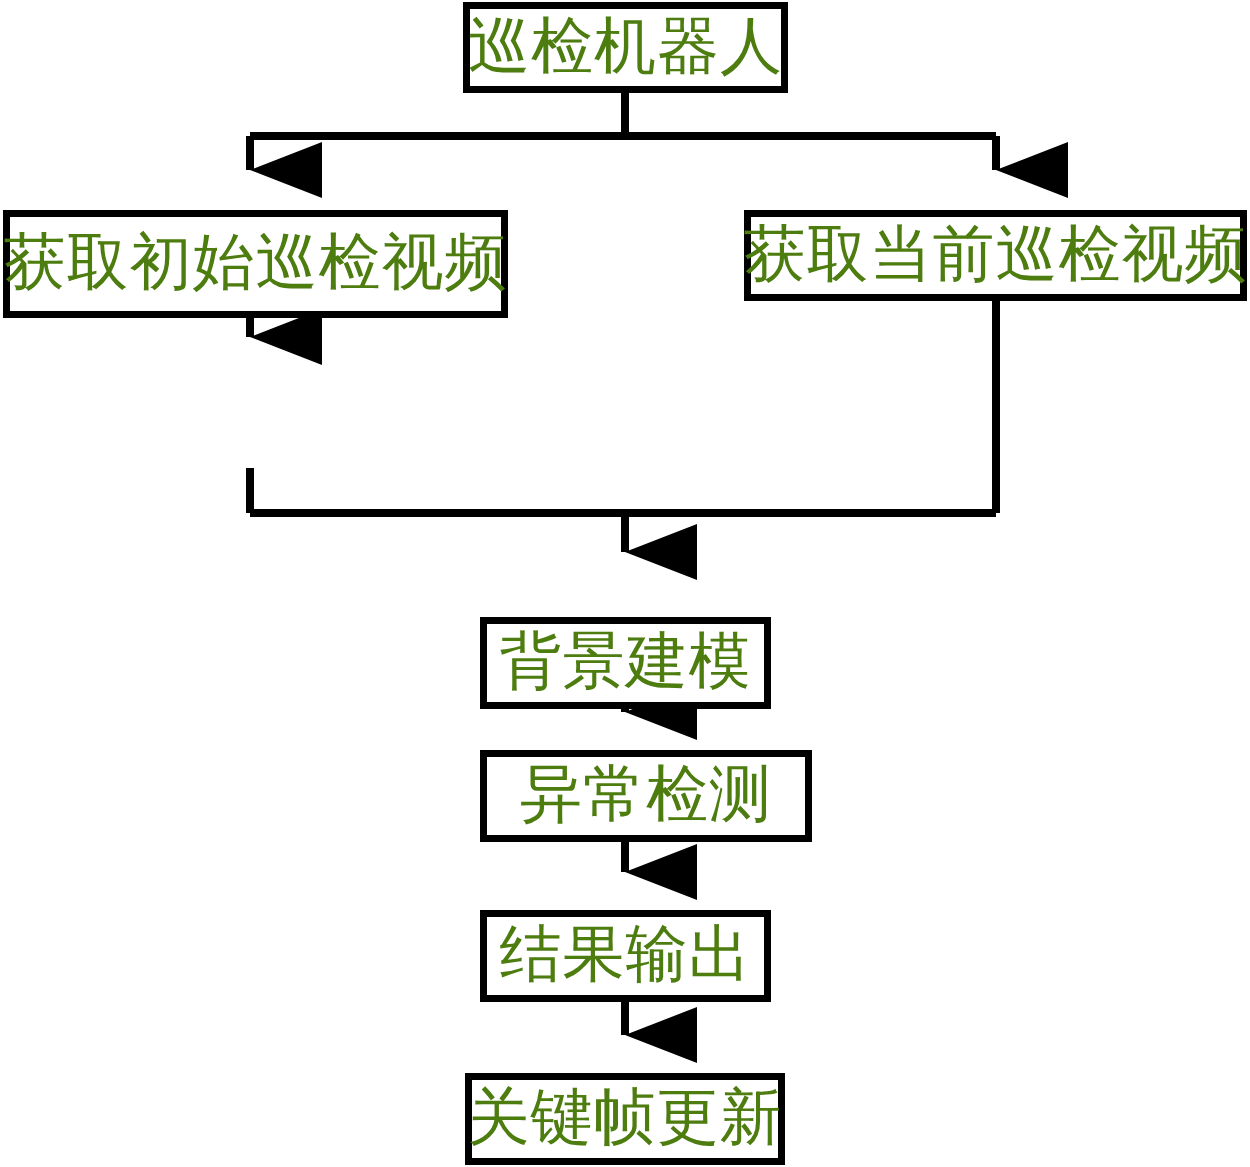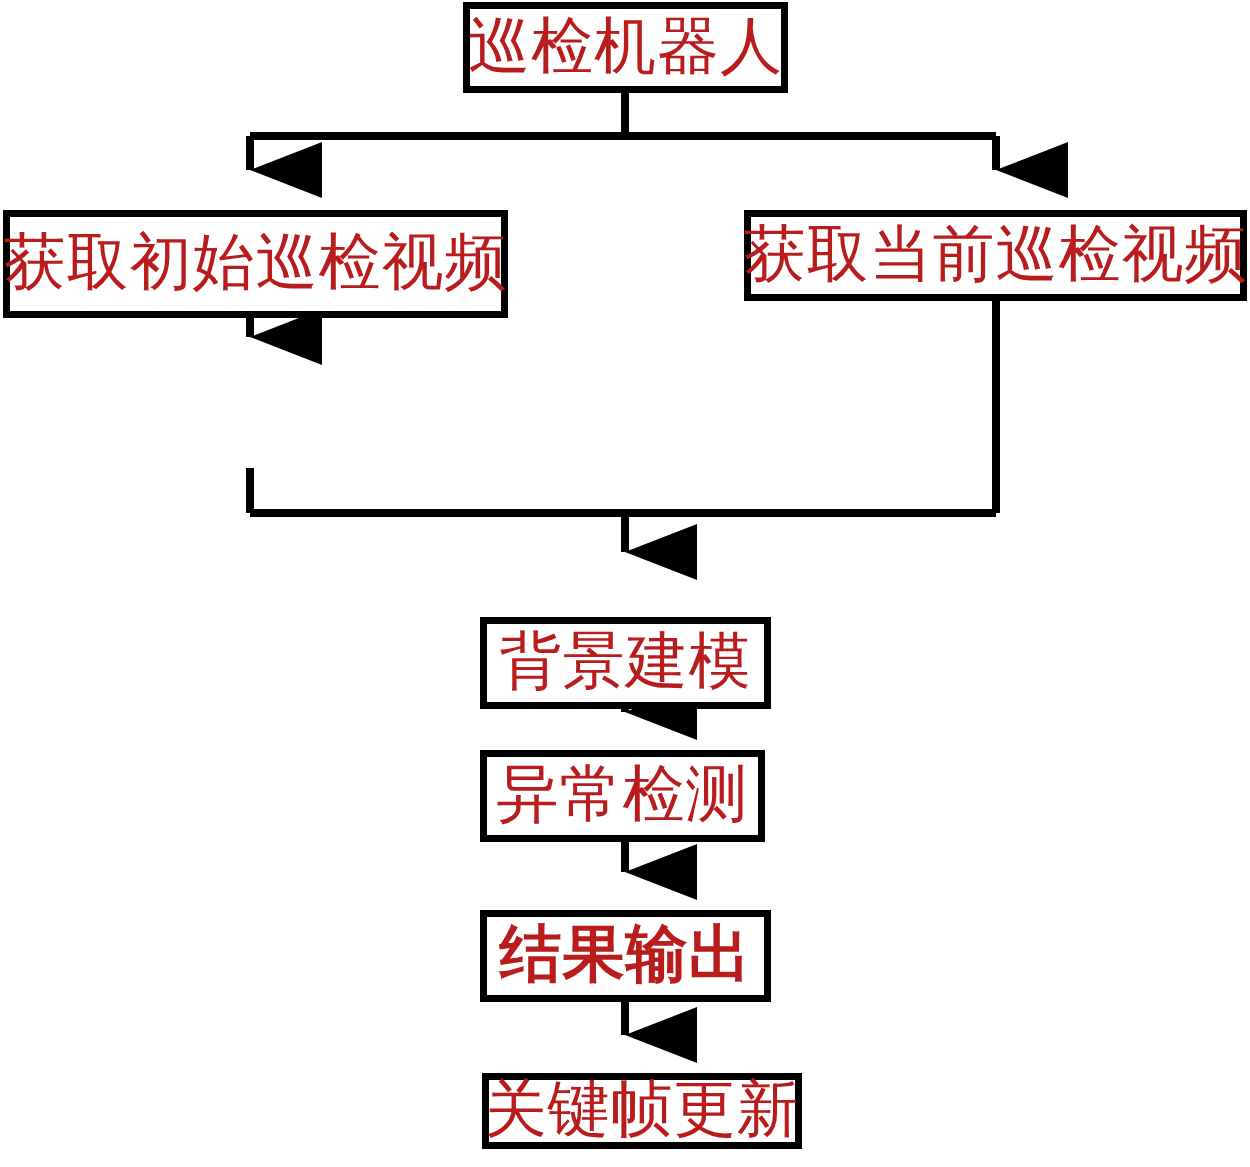--- a/index.html
+++ b/index.html
@@ -26,40 +26,40 @@
     height: 1167px;
   }
   .node {
     position: absolute;
     box-sizing: border-box;
     background: #ffffff;
     border: 7px solid #000000;
     display: flex;
     align-items: center;
     justify-content: center;
-    color: #b91c1c;
+    color: #4d7c0f;
     line-height: 1;
     white-space: nowrap;
     z-index: 2;
   }
   .node-label {
     display: block;
     font-size: 62px;
     letter-spacing: 1px;
     transform: translateY(-2px);
   }
   
   .n-root      { left: 463px;  top: 2px;    width: 325px; height: 91px; }
   .n-initial   { left: 3px;    top: 210px;  width: 505px; height: 108px; }
   .n-current   { left: 744px;  top: 210px;  width: 503px; height: 91px; }
   .n-keyframe  { left: 88px;   top: 376px;  width: 325px; height: 92px; }
   .n-bgmodel   { left: 480px;  top: 617px;  width: 291px; height: 92px; }
-  .n-anomaly   { left: 480px;  top: 750px;  width: 285px; height: 92px; }
-  .n-output    { left: 480px;  top: 910px;  width: 291px; height: 92px; font-weight: bold; }
-  .n-update    { left: 465px;  top: 1073px; width: 320px; height: 76px; margin-left: 17px; }
+  .n-anomaly   { left: 480px;  top: 750px;  width: 332px; height: 92px; }
+  .n-output    { left: 480px;  top: 910px;  width: 291px; height: 92px; }
+  .n-update    { left: 465px;  top: 1073px; width: 320px; height: 92px; }
 </style>
 </head>
 <body>
 
 <div id="flow-canvas">
 
   <svg id="flow-svg" viewBox="0 0 1250 1167" xmlns="http://www.w3.org/2000/svg">
     <defs>
       <marker id="arrowhead" markerWidth="7" markerHeight="9" refX="3.5" refY="9" orient="auto" markerUnits="strokeWidth">
         <polygon points="0,0 7,0 3.5,9" fill="#000000"></polygon>

